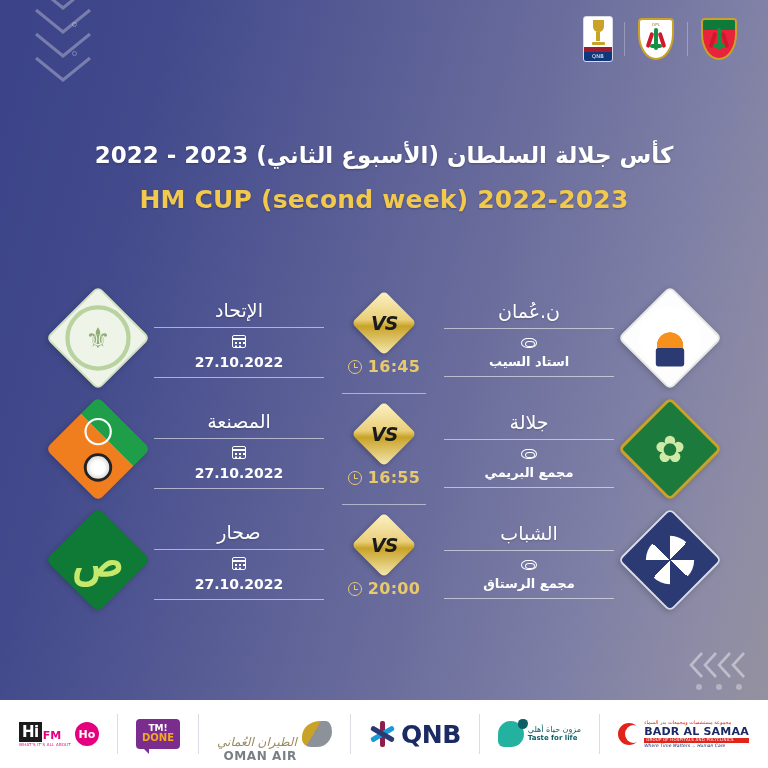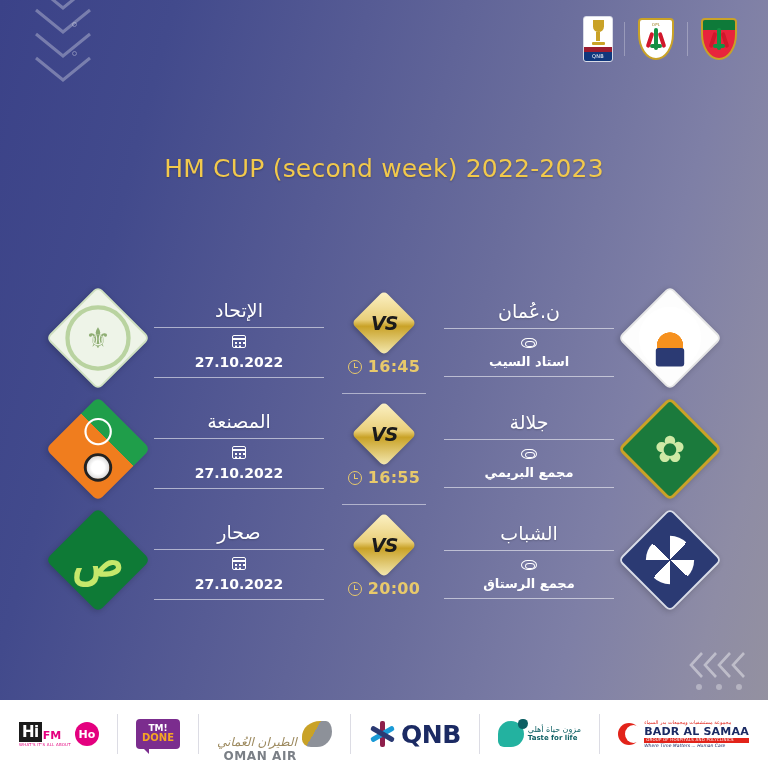--- a/index.html
+++ b/index.html
@@ -100,21 +100,21 @@
   }
 
   
   .titles { position:absolute; top:140px; left:0; width:100%; text-align:center; }
   .title-ar {
     color:#ffffff; font-size:23px; font-weight:bold;
     direction:rtl; letter-spacing:0; line-height:1.35;
     text-shadow:0 1px 2px rgba(0,0,0,.25);
   }
   .title-en {
-    color:#f2c94c; font-size:25px; font-weight:normal;
+    color:#f2c94c; font-size:25px; font-weight:bold;
     margin-top:14px; letter-spacing:.2px;
     text-shadow:0 1px 2px rgba(0,0,0,.25);
   }
 
   
   .matches { position:absolute; top:283px; left:0; width:100%; }
   .match {
     height:110px; display:flex; align-items:center; justify-content:center;
   }
 
@@ -400,20 +400,21 @@
               <i class="kh3"></i>
               <i class="kh1"></i>
               <i class="kh4"></i>
           </div>
         </div>
       </div>
     </div>
   </div>
 
   <div class="titles">
+    <div class="title-ar">كأس جلالة السلطان (الأسبوع الثاني) 2023 - 2022</div>
     <div class="title-en">HM CUP (second week) 2022-2023</div>
   </div>
 
   <div class="matches">
 
     <div class="match">
       <div class="crest-wrap">
         <div class="crest ittihad">
           <div class="crest-inner">
               <div class="c-wreath">⚜</div>

